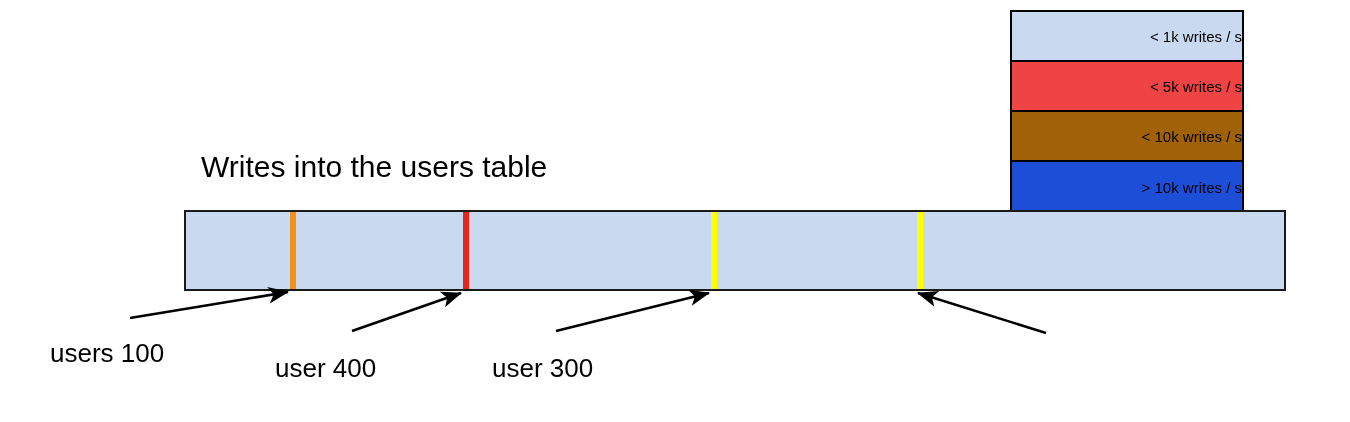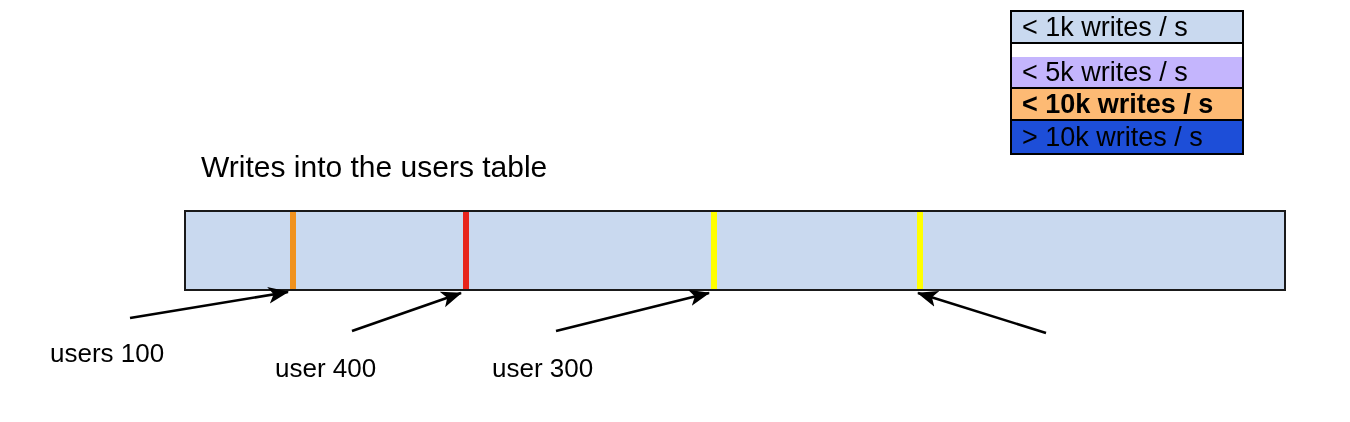--- a/index.html
+++ b/index.html
@@ -26,29 +26,30 @@
   
   .legend {
     position: absolute;
     left: 1010px;
     top: 10px;
     width: 234px;
     border: 2px solid #000000;
     box-sizing: border-box;
   }
   .legend-row {
-    height: 32px;
+    height: 50px;
     box-sizing: border-box;
     border-bottom: 2px solid #000000;
     display: flex;
     align-items: center;
     padding-left: 10px;
-    font-size: 27px;
+    font-size: 15px;
     line-height: 1;
     white-space: nowrap;
+    justify-content: flex-end;
   }
   .legend-row:last-child {
     border-bottom: none;
   }
 
   
   .chart-title {
     position: absolute;
     left: 201px;
     top: 152px;
@@ -93,24 +94,24 @@
 </style>
 </head>
 <body style="background: rgb(255, 255, 255);">
 
 <div id="stage">
 
   <div class="legend">
     <div class="legend-row" style="background: rgb(201, 217, 239);">
       <span>&lt; 1k writes / s</span>
     </div>
-    <div class="legend-row" style="background: #c4b5fd; margin-top: 13px;">
+    <div class="legend-row" style="background: #ef4444;">
       <span>&lt; 5k writes / s</span>
     </div>
-    <div class="legend-row" style="background: #fdba74; font-weight: bold;">
+    <div class="legend-row" style="background: #a16207;">
       <span>&lt; 10k writes / s</span>
     </div>
     <div class="legend-row" style="background: #1d4ed8;">
       <span>&gt; 10k writes / s</span>
     </div>
   </div>
 
   <div class="chart-title">Writes into the users table</div>
 
   <div class="bar" style="background: rgb(201, 217, 239); border-color: rgb(26, 26, 26);">

